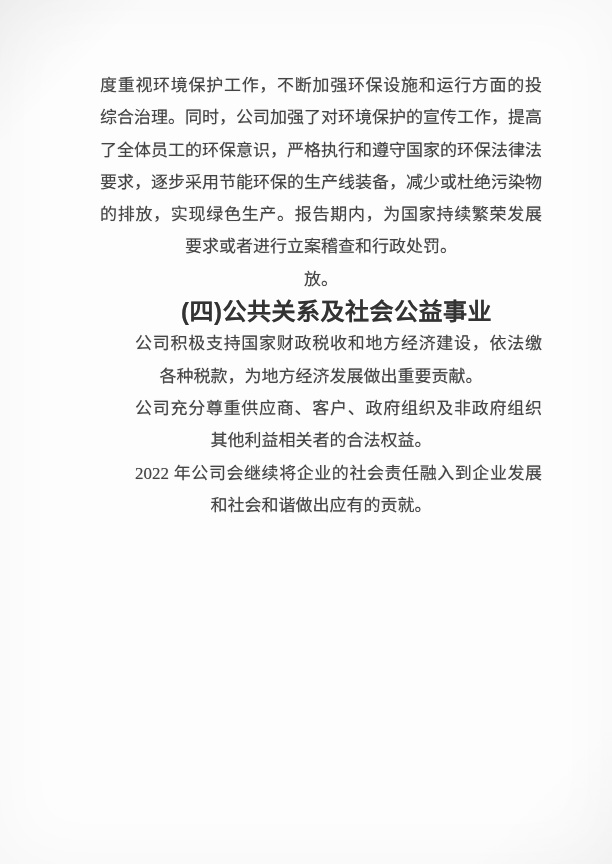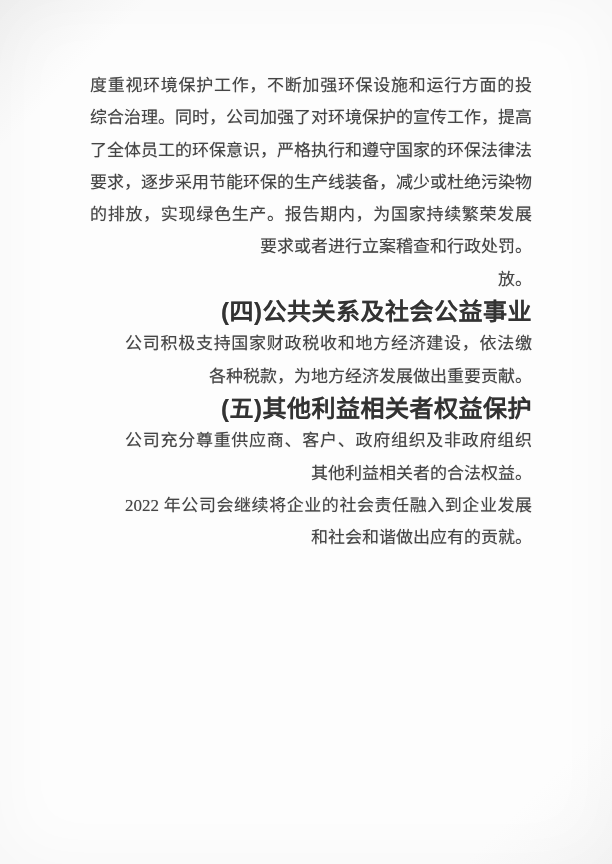--- a/index.html
+++ b/index.html
@@ -12,40 +12,40 @@
     width: 612px;
     height: 864px;
     background: linear-gradient(135deg, #f2f2f2 0%, #fdfdfd 10%, #fdfdfd 90%, #f7f7f7 100%);
     box-shadow: inset 0 0 70px rgba(0,0,0,0.03);
     overflow: hidden;
     box-sizing: border-box;
   }
   .text-block {
     position: absolute;
     top: 70px;
-    left: 90px;
+    left: 100px;
     width: 442px;
     font-family: "Liberation Serif", "DejaVu Serif", serif;
     font-size: 17px;
     color: #454545;
     text-shadow: 0 0 0.7px rgba(90,90,90,0.55);
   }
   .line {
     line-height: 32.3px;
     height: 32.3px;
     white-space: nowrap;
   }
   .line.j {
     white-space: normal;
     text-align: justify;
     text-align-last: justify;
     overflow: hidden;
   }
   .line.end {
-    text-align: right;
+    text-align: center;
   }
   .line.ind {
     text-indent: 35px;
   }
   .line.heading {
     font-family: "Liberation Sans", "DejaVu Sans", sans-serif;
     font-weight: 700;
     font-size: 24px;
     color: #333333;
     text-indent: 31px;
@@ -61,19 +61,18 @@
     <div class="line j">度重视环境保护工作，不断加强环保设施和运行方面的投</div>
     <div class="line j">综合治理。同时，公司加强了对环境保护的宣传工作，提高</div>
     <div class="line j">了全体员工的环保意识，严格执行和遵守国家的环保法律法规</div>
     <div class="line j">要求，逐步采用节能环保的生产线装备，减少或杜绝污染物</div>
     <div class="line j">的排放，实现绿色生产。报告期内，为国家持续繁荣发展</div>
     <div class="line end">要求或者进行立案稽查和行政处罚。</div>
     <div class="line end">放。</div>
     <div class="line heading end">(四)公共关系及社会公益事业</div>
     <div class="line j ind">公司积极支持国家财政税收和地方经济建设，依法缴纳</div>
     <div class="line end">各种税款，为地方经济发展做出重要贡献。</div>
-    <div class="line heading end">(五)其他利益相关者权益保护</div>
     <div class="line j ind">公司充分尊重供应商、客户、政府组织及非政府组织等</div>
     <div class="line end">其他利益相关者的合法权益。</div>
     <div class="line j ind">2022 年公司会继续将企业的社会责任融入到企业发展</div>
     <div class="line end">和社会和谐做出应有的贡就。</div>
   </div>
 </div>
 
 </body></html>

